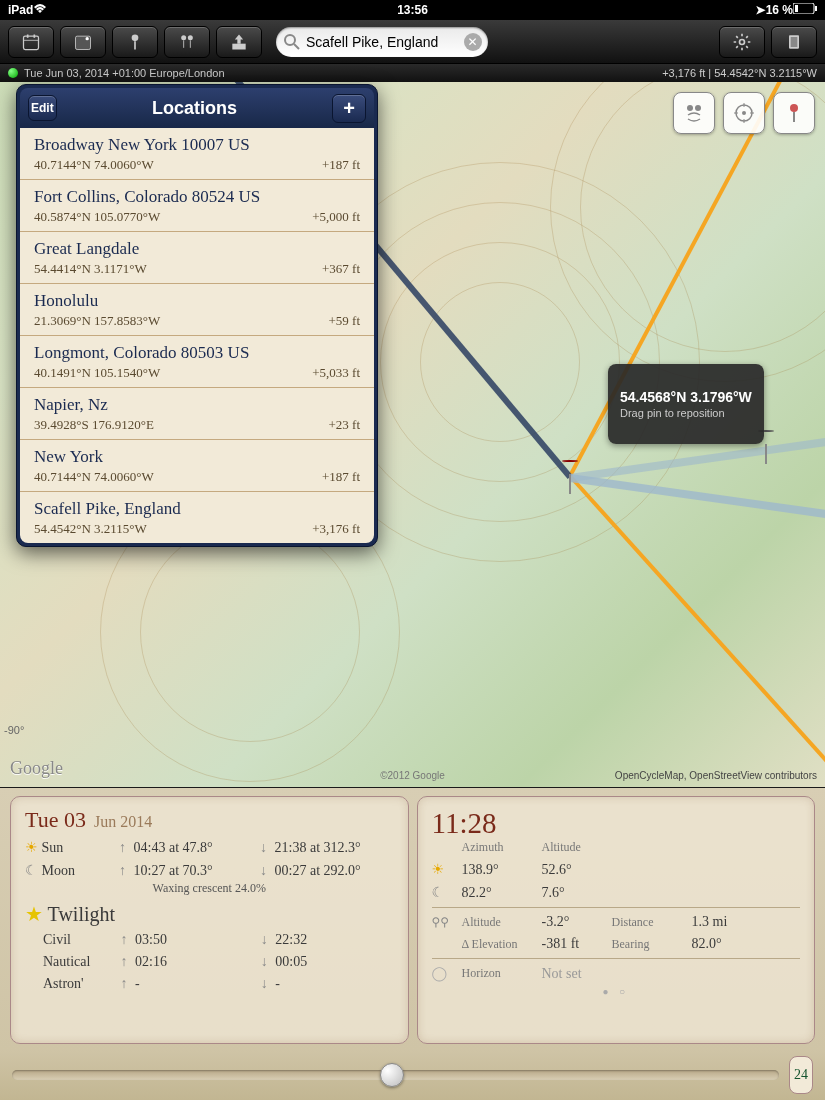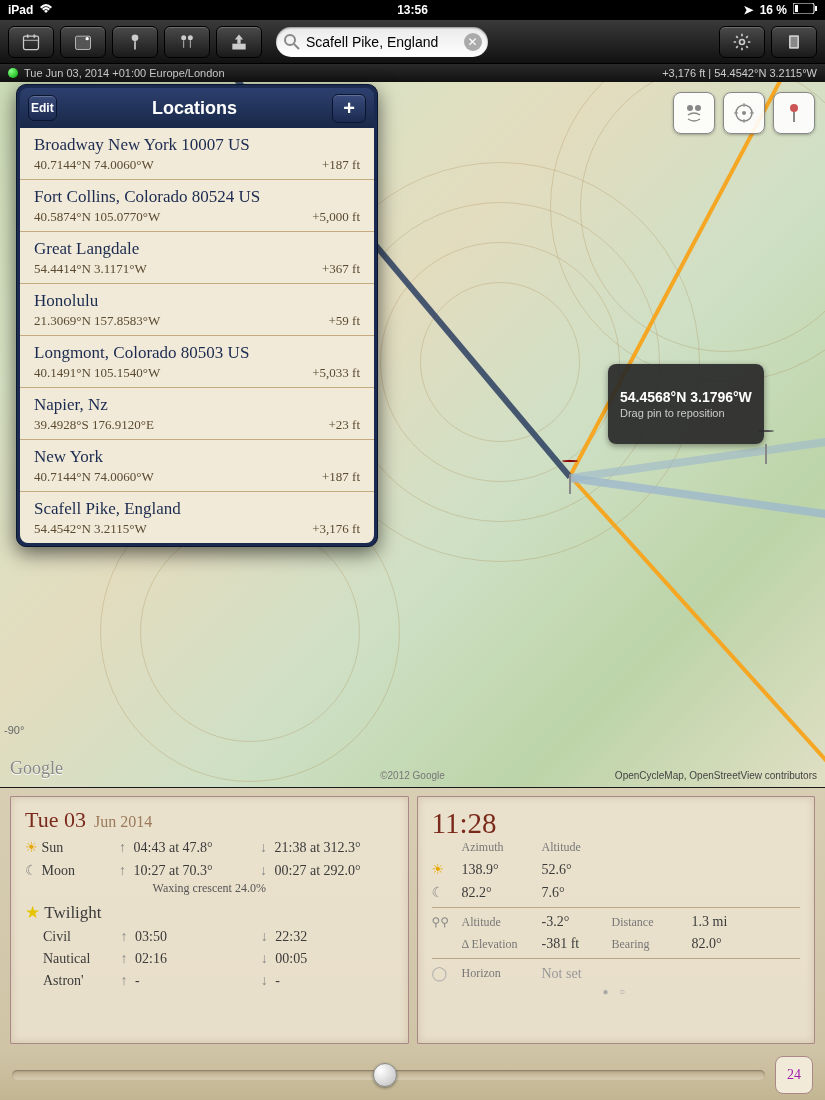--- a/index.html
+++ b/index.html
@@ -1,21 +1,21 @@
 <!DOCTYPE html>
 <html><head>
 <meta charset="utf-8">
 <style>
   * { box-sizing: border-box; margin: 0; padding: 0; }
   html, body { width: 825px; height: 1100px; font-family: "Helvetica Neue", Helvetica, Arial, sans-serif; overflow: hidden; }
   body { background: #1a1a1a; position: relative; }
 
   
   .status-bar { height: 20px; background: #000; color: #fff; display: flex; align-items: center; justify-content: space-between; padding: 0 8px; font-size: 12px; font-weight: 600; }
-  .status-left, .status-right { display: flex; align-items: center; gap: 6px; }
+  .status-left, .status-right { display: flex; align-items: center; }
   .status-center { position: absolute; left: 50%; transform: translateX(-50%); }
 
   
   .toolbar { height: 44px; background: linear-gradient(#3a3a3a,#111); border-bottom: 1px solid #000; display: flex; align-items: center; padding: 0 8px; gap: 6px; }
   .tb-btn { width: 46px; height: 32px; background: linear-gradient(#4a4a4a,#1a1a1a); border: 1px solid #000; border-radius: 6px; display: flex; align-items: center; justify-content: center; color: #ddd; font-size: 14px; box-shadow: inset 0 1px 0 rgba(255,255,255,0.2); }
   .tb-btn svg { width: 20px; height: 20px; fill: #ccc; }
   .search-wrap { flex: 1; margin: 0 8px; position: relative; max-width: 280px; }
   .search-input { width: 100%; height: 30px; border-radius: 15px; border: none; background: linear-gradient(#eaeaea,#fff); padding: 0 30px 0 30px; font-size: 14px; box-shadow: inset 0 1px 2px rgba(0,0,0,0.4); }
   .search-icon { position: absolute; left: 8px; top: 7px; color: #888; }
   .clear-icon { position: absolute; right: 6px; top: 6px; width: 18px; height: 18px; background: #aaa; border-radius: 50%; color: #fff; font-size: 12px; display: flex; align-items: center; justify-content: center; }
@@ -52,44 +52,44 @@
   .pv-add { font-size: 20px; padding: 2px 10px; }
   .pv-list { background: #f2ead8; border-radius: 0 0 8px 8px; }
   .pv-item { border-bottom: 1px solid #c5a97f; padding: 7px 14px 6px; position: relative; }
   .pv-item:last-child { border-bottom: none; }
   .pv-name { font-family: Georgia, serif; color: #1a2a50; font-size: 17px; }
   .pv-coord { font-family: Georgia, serif; color: #5a4a30; font-size: 13px; margin-top: 2px; }
   .pv-elev { position: absolute; right: 14px; bottom: 6px; font-family: Georgia, serif; color: #5a4a30; font-size: 13px; }
 
   
   .bottom { position: absolute; top: 788px; left: 0; right: 0; height: 262px; background: linear-gradient(#d8ceb4,#cfc4a6); display: flex; gap: 8px; padding: 8px 10px 6px; }
-  .panel { flex: 1; background: rgba(242,234,216,0.7); border: 1px solid #a88; border-radius: 1px; padding: 10px 14px; font-family: Georgia, serif; position: relative; box-shadow: inset 0 0 8px rgba(120,80,40,0.2); }
+  .panel { flex: 1; background: rgba(242,234,216,0.7); border: 1px solid #a88; border-radius: 10px; padding: 10px 14px; font-family: Georgia, serif; position: relative; box-shadow: inset 0 0 8px rgba(120,80,40,0.2); }
   .panel-date { color: #7a2a1a; font-size: 22px; }
   .panel-date .month { color: #9a7a5a; font-size: 16px; margin-left: 8px; }
   .panel-time { color: #7a2a1a; font-size: 29px; }
   .row { display: flex; align-items: center; color: #3a3a3a; font-size: 14px; margin-top: 6px; gap: 4px; }
   .row .lbl { width: 70px; }
   .row .arr { width: 14px; text-align: center; color: #888; }
   .row .val { flex: 1; }
   .row .val2 { flex: 1; }
   .icon-sun { color: #e6a800; }
   .icon-moon { color: #888; }
   .icon-star { color: #e6c400; }
   .phase { font-size: 12px; text-align: center; color: #555; margin-top: 2px; }
-  .twi-head { color: #3a3a3a; font-size: 17px; margin-top: 6px; }
+  .twi-head { color: #3a3a3a; font-size: 20px; margin-top: 6px; }
   .grid-right { display: grid; grid-template-columns: 30px 80px 70px 80px 60px; font-size: 14px; color: #3a3a3a; row-gap: 6px; align-items: center; margin-top: 0; }
   .grid-right .hdr { color: #777; font-size: 12px; }
   .divider { border-top: 1px solid #b8a888; margin: 6px 0; }
   .dots { text-align: center; color: #aaa; font-size: 10px; margin-top: 4px; letter-spacing: 4px; }
 
   
   .slider-row { position: absolute; bottom: 0; left: 0; right: 0; height: 50px; background: linear-gradient(#cfc4a6,#c2b692); display: flex; align-items: center; padding: 0 12px; gap: 10px; }
   .slider-track { flex: 1; height: 10px; background: linear-gradient(#b8a888,#d8ceb4); border-radius: 5px; position: relative; box-shadow: inset 0 1px 2px rgba(0,0,0,0.3); }
   .slider-thumb { position: absolute; top: -7px; width: 24px; height: 24px; background: radial-gradient(circle at 30% 30%, #fff, #bbb); border: 1px solid #888; border-radius: 50%; box-shadow: 0 1px 3px rgba(0,0,0,0.4); }
-  .slider-btn { width: 38px; height: 38px; background: #f2ead8; border: 1px solid #a88; border-radius: 8px; display: flex; align-items: center; justify-content: center; font-size: 14px; color: #a21caf; font-family: Georgia, serif; }
+  .slider-btn { width: 24px; height: 38px; background: #f2ead8; border: 1px solid #a88; border-radius: 8px; display: flex; align-items: center; justify-content: center; font-size: 14px; color: #14532d; font-family: Georgia, serif; }
 </style>
 </head>
 <body>
 
 <div class="status-bar">
   <div class="status-left">
     <span>iPad</span>
     <span>
       <svg width="14" height="10" viewBox="0 0 14 10">
           <path d="M7 9 L5 7 Q7 5 9 7 Z M3 5 Q7 1 11 5 L9.5 6.5 Q7 4 4.5 6.5 Z M1 3 Q7 -3 13 3 L11.5 4.5 Q7 0 2.5 4.5 Z" fill="#fff"></path>

